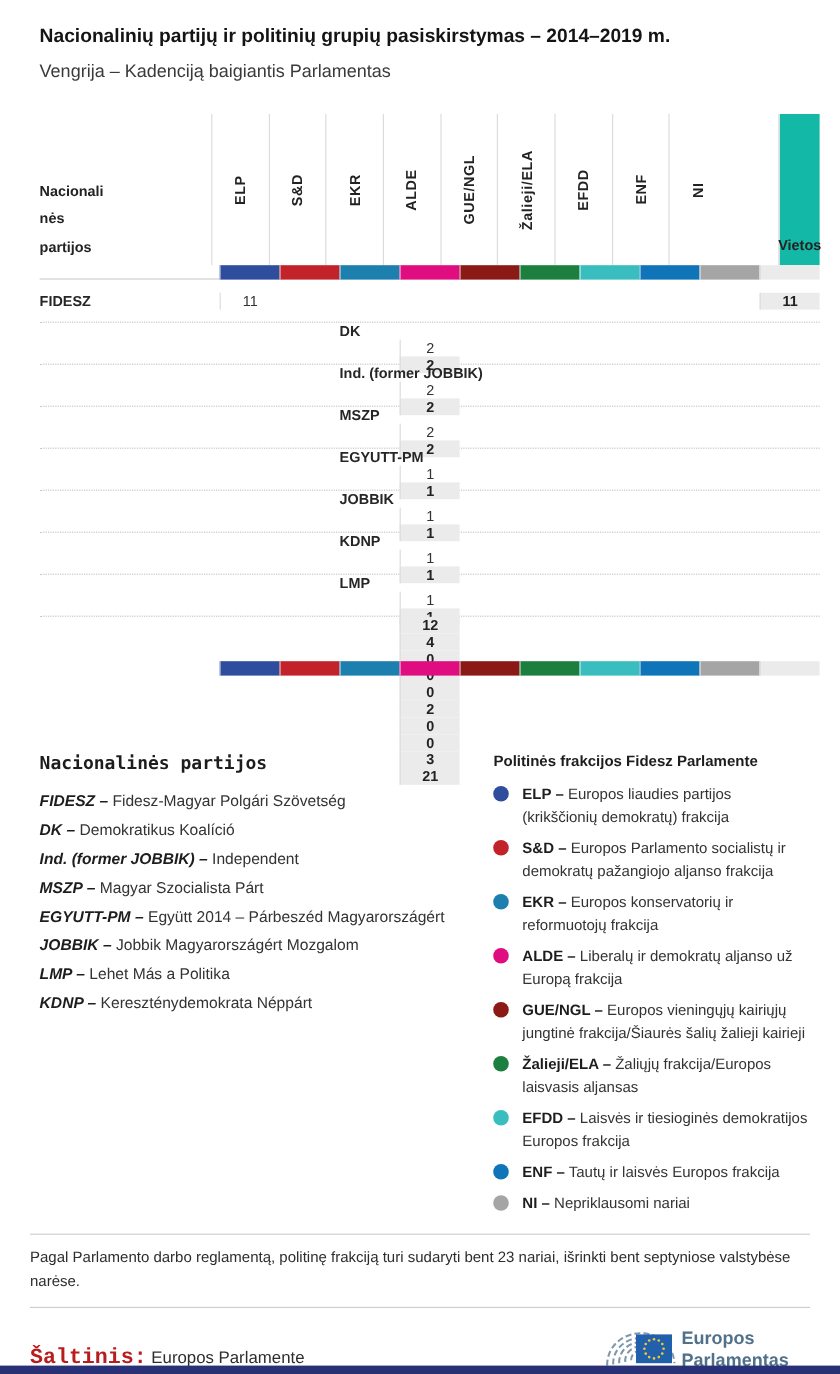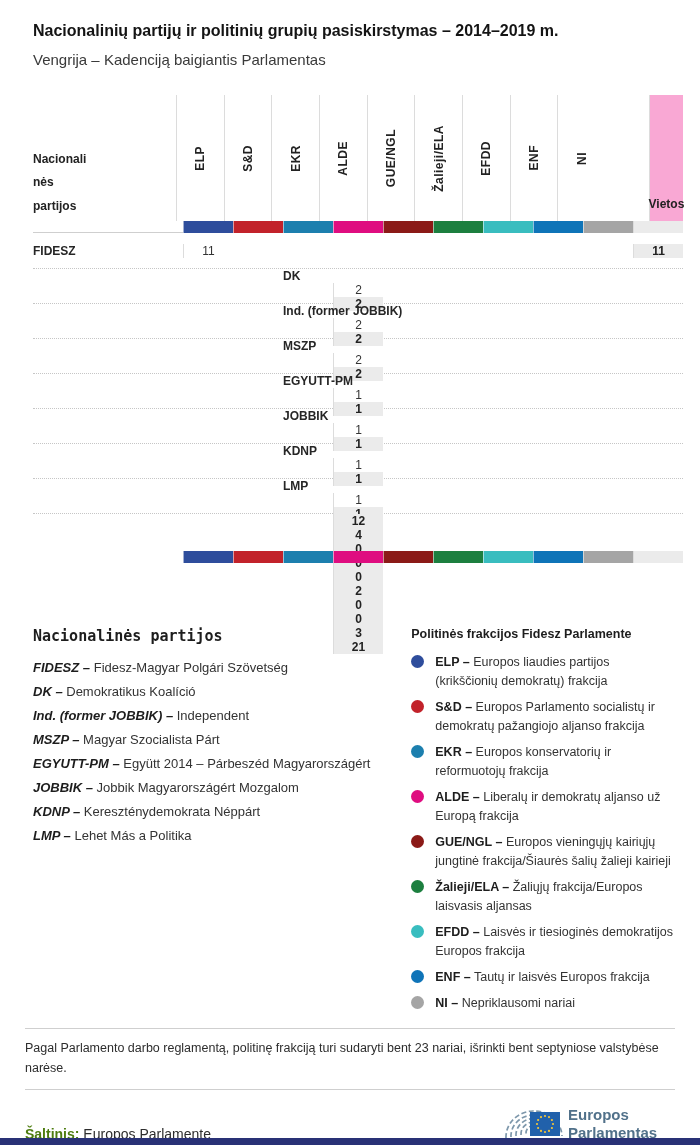--- a/index.html
+++ b/index.html
@@ -11,21 +11,21 @@
   .subtitle { font-size: 15px; color: #3a3a3a; margin-top: 11px; }
 
   
   .table { margin-top: 27px; width: 650px; }
   .thead { display: flex; height: 126px; }
   .hlabel { width: 150px; display: flex; align-items: flex-end; }
   .hlabel-text { font-weight: bold; font-size: 12px; line-height: 1.95; padding-bottom: 3px; color: #222; }
   .hlabel-text span { display: block; }
   .hgroup { width: 50px; border-left: 1px solid #dcdcdc; display: flex; align-items: center; justify-content: center; }
   .hgroup .vtext { writing-mode: vertical-rl; transform: rotate(180deg); font-weight: bold; font-size: 12px; letter-spacing: .5px; color: #222; white-space: nowrap; }
-  .hseats { width: 34px; border-left: 1px solid #dcdcdc; background: #f9a8d4; display: flex; align-items: flex-end; justify-content: center; font-weight: bold; font-size: 12px; color: #222; padding-bottom: 10px; margin-left: 44px; }
+  .hseats { width: 34px; border-left: 1px solid #dcdcdc; background: #14b8a6; display: flex; align-items: flex-end; justify-content: center; font-weight: bold; font-size: 12px; color: #222; padding-bottom: 10px; margin-left: 44px; }
 
   .barrow { display: flex; height: 12px; }
   .barrow .blabel { width: 150px; }
   .barrow.top .blabel { border-bottom: 1px solid #cfcfcf; }
   .bcell { width: 50px; border-left: 1px solid rgba(255,255,255,.55); }
   .bseats { width: 50px; background: #ebebeb; border-left: 1px solid #dcdcdc; }
 
   .rows .trow { display: flex; height: 35px; align-items: center; }
   .rows .trow + .trow { border-top: 1px dotted #c6c6c6; flex-direction: column; }
   .cell { display: flex; align-items: center; justify-content: center; font-size: 12px; color: #333; }
@@ -46,21 +46,21 @@
   .lg-item { display: flex; margin-bottom: 7px; font-size: 12.5px; line-height: 19px; color: #333; }
   .dot { width: 13px; height: 13px; border-radius: 50%; margin: 2px 11px 0 0; flex: none; background: #999; }
   .lg-text b { color: #1d1d1d; }
 
   
   .footer { position: absolute; left: 25px; right: 25px; top: 1028px; }
   .rule { border-top: 1px solid #cfcfcf; }
   .footnote { font-size: 12.5px; line-height: 20px; padding: 9px 0 11px 0; color: #2d2d2d; }
   .source-row { display: flex; justify-content: space-between; align-items: flex-end; padding-top: 6px; height: 58px; }
   .source { font-size: 14px; color: #2d2d2d; padding-bottom: 6px; }
-  .source b { font-size: 14px; color: #4d7c0f; }
+  .source b { font-size: 18px; color: #b91c1c; font-family: Liberation Mono, monospace; }
   .bottom-bar { position: absolute; bottom: 0; left: 0; width: 700px; height: 7px; background: #293176; }
 </style>
 </head>
 <body>
 
 <div class="page">
   <div class="inner">
 
     <div class="title">Nacionalinių partijų ir politinių grupių pasiskirstymas – 2014–2019 m.</div>
     <div class="subtitle">Vengrija – Kadenciją baigiantis Parlamentas</div>
@@ -266,22 +266,22 @@
     <div class="legends">
 
       <div class="legend-parties">
         <div class="lp-title">Nacionalinės partijos</div>
         <div class="lp-item"><b>FIDESZ –</b> <span>Fidesz-Magyar Polgári Szövetség</span></div>
         <div class="lp-item"><b>DK –</b> <span>Demokratikus Koalíció</span></div>
         <div class="lp-item"><b>Ind. (former JOBBIK) –</b> <span>Independent</span></div>
         <div class="lp-item"><b>MSZP –</b> <span>Magyar Szocialista Párt</span></div>
         <div class="lp-item"><b>EGYUTT-PM –</b> <span>Együtt 2014 – Párbeszéd Magyarországért</span></div>
         <div class="lp-item"><b>JOBBIK –</b> <span>Jobbik Magyarországért Mozgalom</span></div>
+        <div class="lp-item"><b>LMP –</b> <span>Lehet Más a Politika</span></div>
         <div class="lp-item"><b>KDNP –</b> <span>Kereszténydemokrata Néppárt</span></div>
-        <div class="lp-item"><b>LMP –</b> <span>Lehet Más a Politika</span></div>
       </div>
 
       <div class="legend-groups">
         <div class="lg-title">Politinės frakcijos Fidesz Parlamente</div>
         <div class="lg-item">
             <span class="dot" style="background: rgb(46, 77, 156);"></span>
             <span class="lg-text"><b>ELP –</b> <span>Europos liaudies partijos (krikščionių demokratų) frakcija</span></span>
           </div>
         <div class="lg-item">
             <span class="dot" style="background: rgb(194, 34, 42);"></span>

